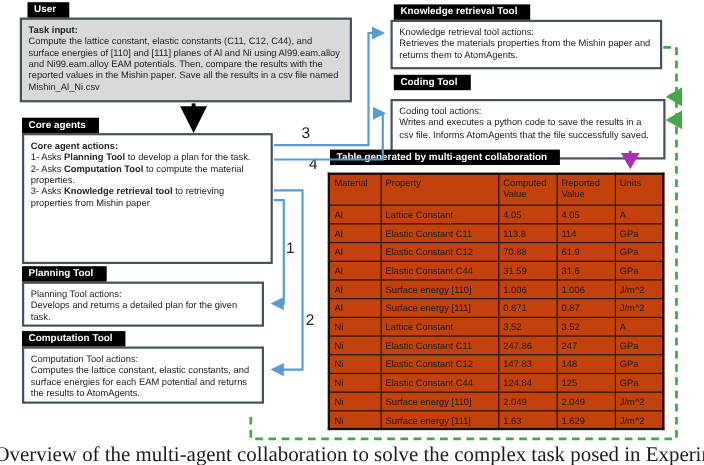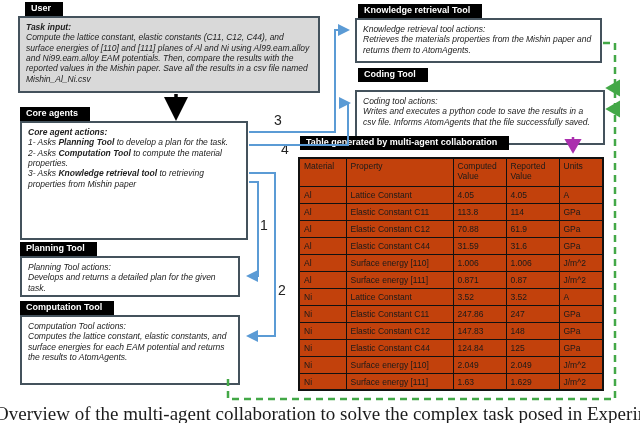--- a/index.html
+++ b/index.html
@@ -7,21 +7,21 @@
   #figure {
     position:relative; width:640px; height:423px; background:#ffffff;
     overflow:hidden; font-family:"Liberation Sans", sans-serif; color:#1a1a1a;
   }
   .tab {
     position:absolute; background:#000; color:#fff; font-size:9px; font-weight:bold;
     padding:2px 12px 2px 6px; line-height:1.1; white-space:nowrap; z-index:3;
   }
   .box {
     position:absolute; background:#fff; border:2px solid #44525c; z-index:2;
-    font-size:8.5px; line-height:1.22; padding:4px 6px; color:#222;font-style:italic;
+    font-size:8.5px; line-height:1.22; padding:4px 6px; color:#222;
   }
   .box.gray { background:#d9d9d9; }
   .bold { font-weight:bold; }
   .step-label {
     position:absolute; font-size:14px; color:#222; z-index:4; line-height:1;
   }
   #connectors { position:absolute; left:0; top:0; z-index:5; pointer-events:none; }
   
   #table-wrap { position:absolute; left:298px; top:157px; z-index:2; }
   table { border-collapse:collapse; table-layout:fixed; width:304px; background:#c2410c;padding-left:48px; }
@@ -56,21 +56,21 @@
     <div><span>3- Asks </span><b>Knowledge retrieval tool</b><span> to retrieving properties from Mishin paper</span></div>
   </div>
 
   <div class="tab" style="left:20px; top:242px;">Planning Tool</div>
   <div class="box" style="left:20px; top:256px; width:220px; height:41px;">
     <span>Planning Tool actions:</span><br>
     <span>Develops and returns a detailed plan for the given task.</span>
   </div>
 
   <div class="tab" style="left:20px; top:301px;">Computation Tool</div>
-  <div class="box" style="left:20px; top:315px; width:220px; height:70px;">
+  <div class="box" style="left:20px; top:315px; width:220px; height:52px;">
     <span>Computation Tool actions:</span><br>
     <span>Computes the lattice constant, elastic constants, and surface energies for each EAM potential and returns the results to AtomAgents.</span>
   </div>
 
   <div class="tab" style="left:358px; top:4px;">Knowledge retrieval  Tool</div>
   <div class="box" style="left:355px; top:18px; width:247px; height:45px;">
     <span>Knowledge retrieval tool actions:</span><br>
     <span>Retrieves the materials properties from the Mishin paper and returns them to AtomAgents.</span>
   </div>
 

